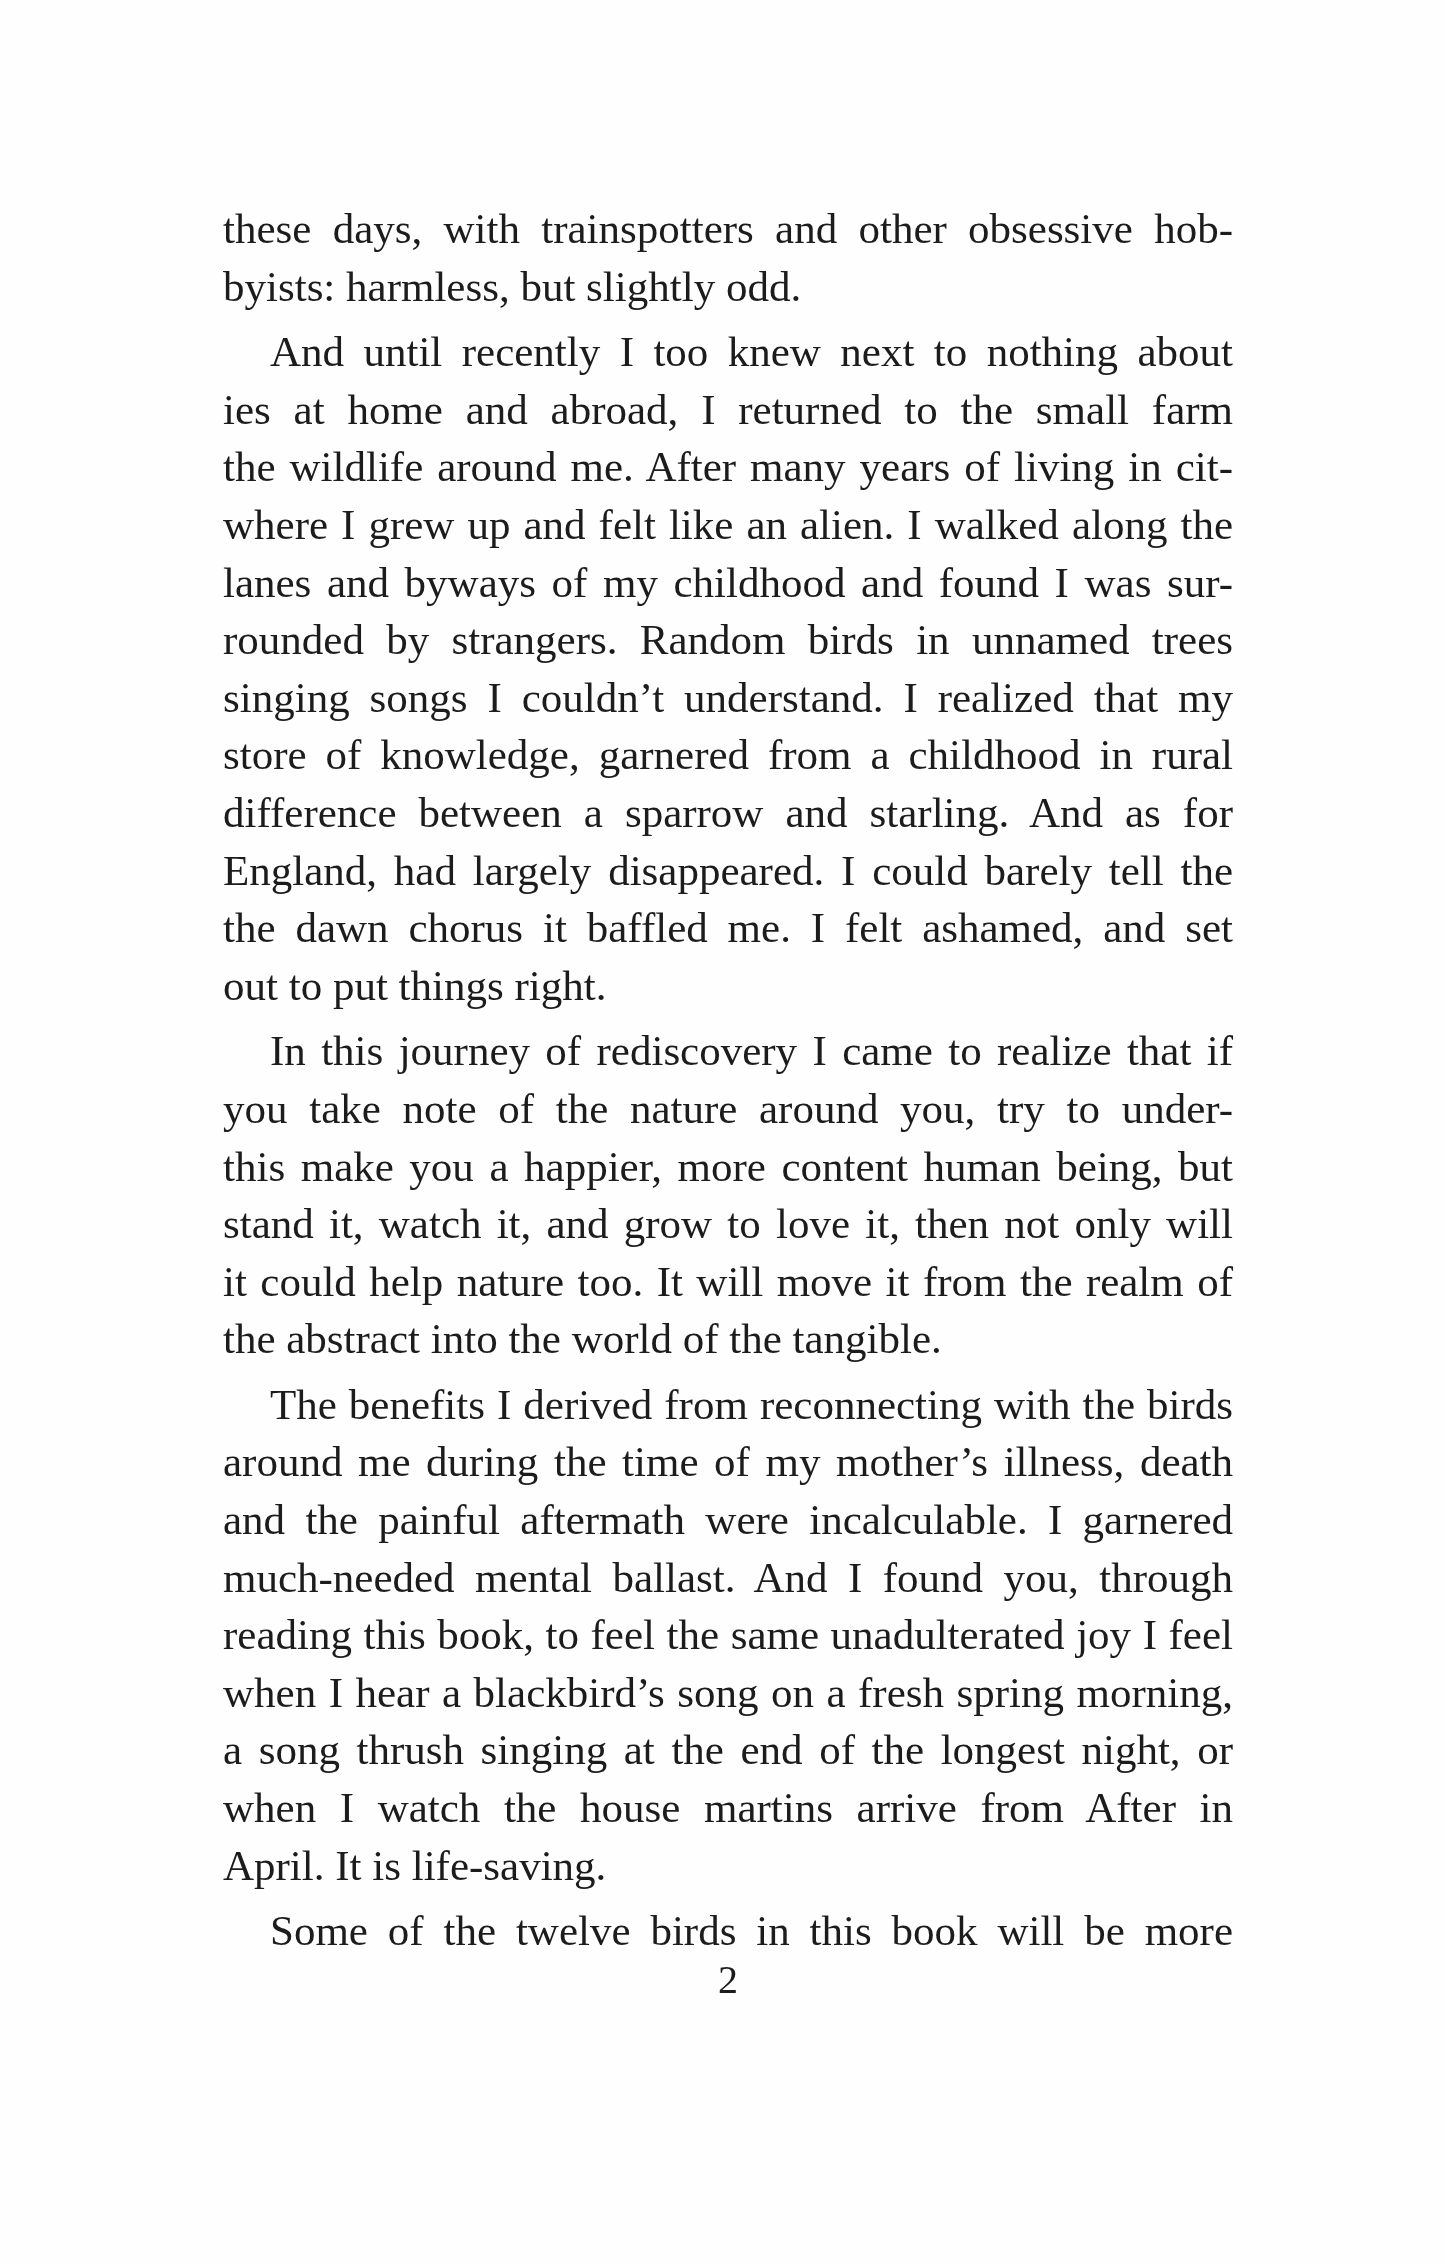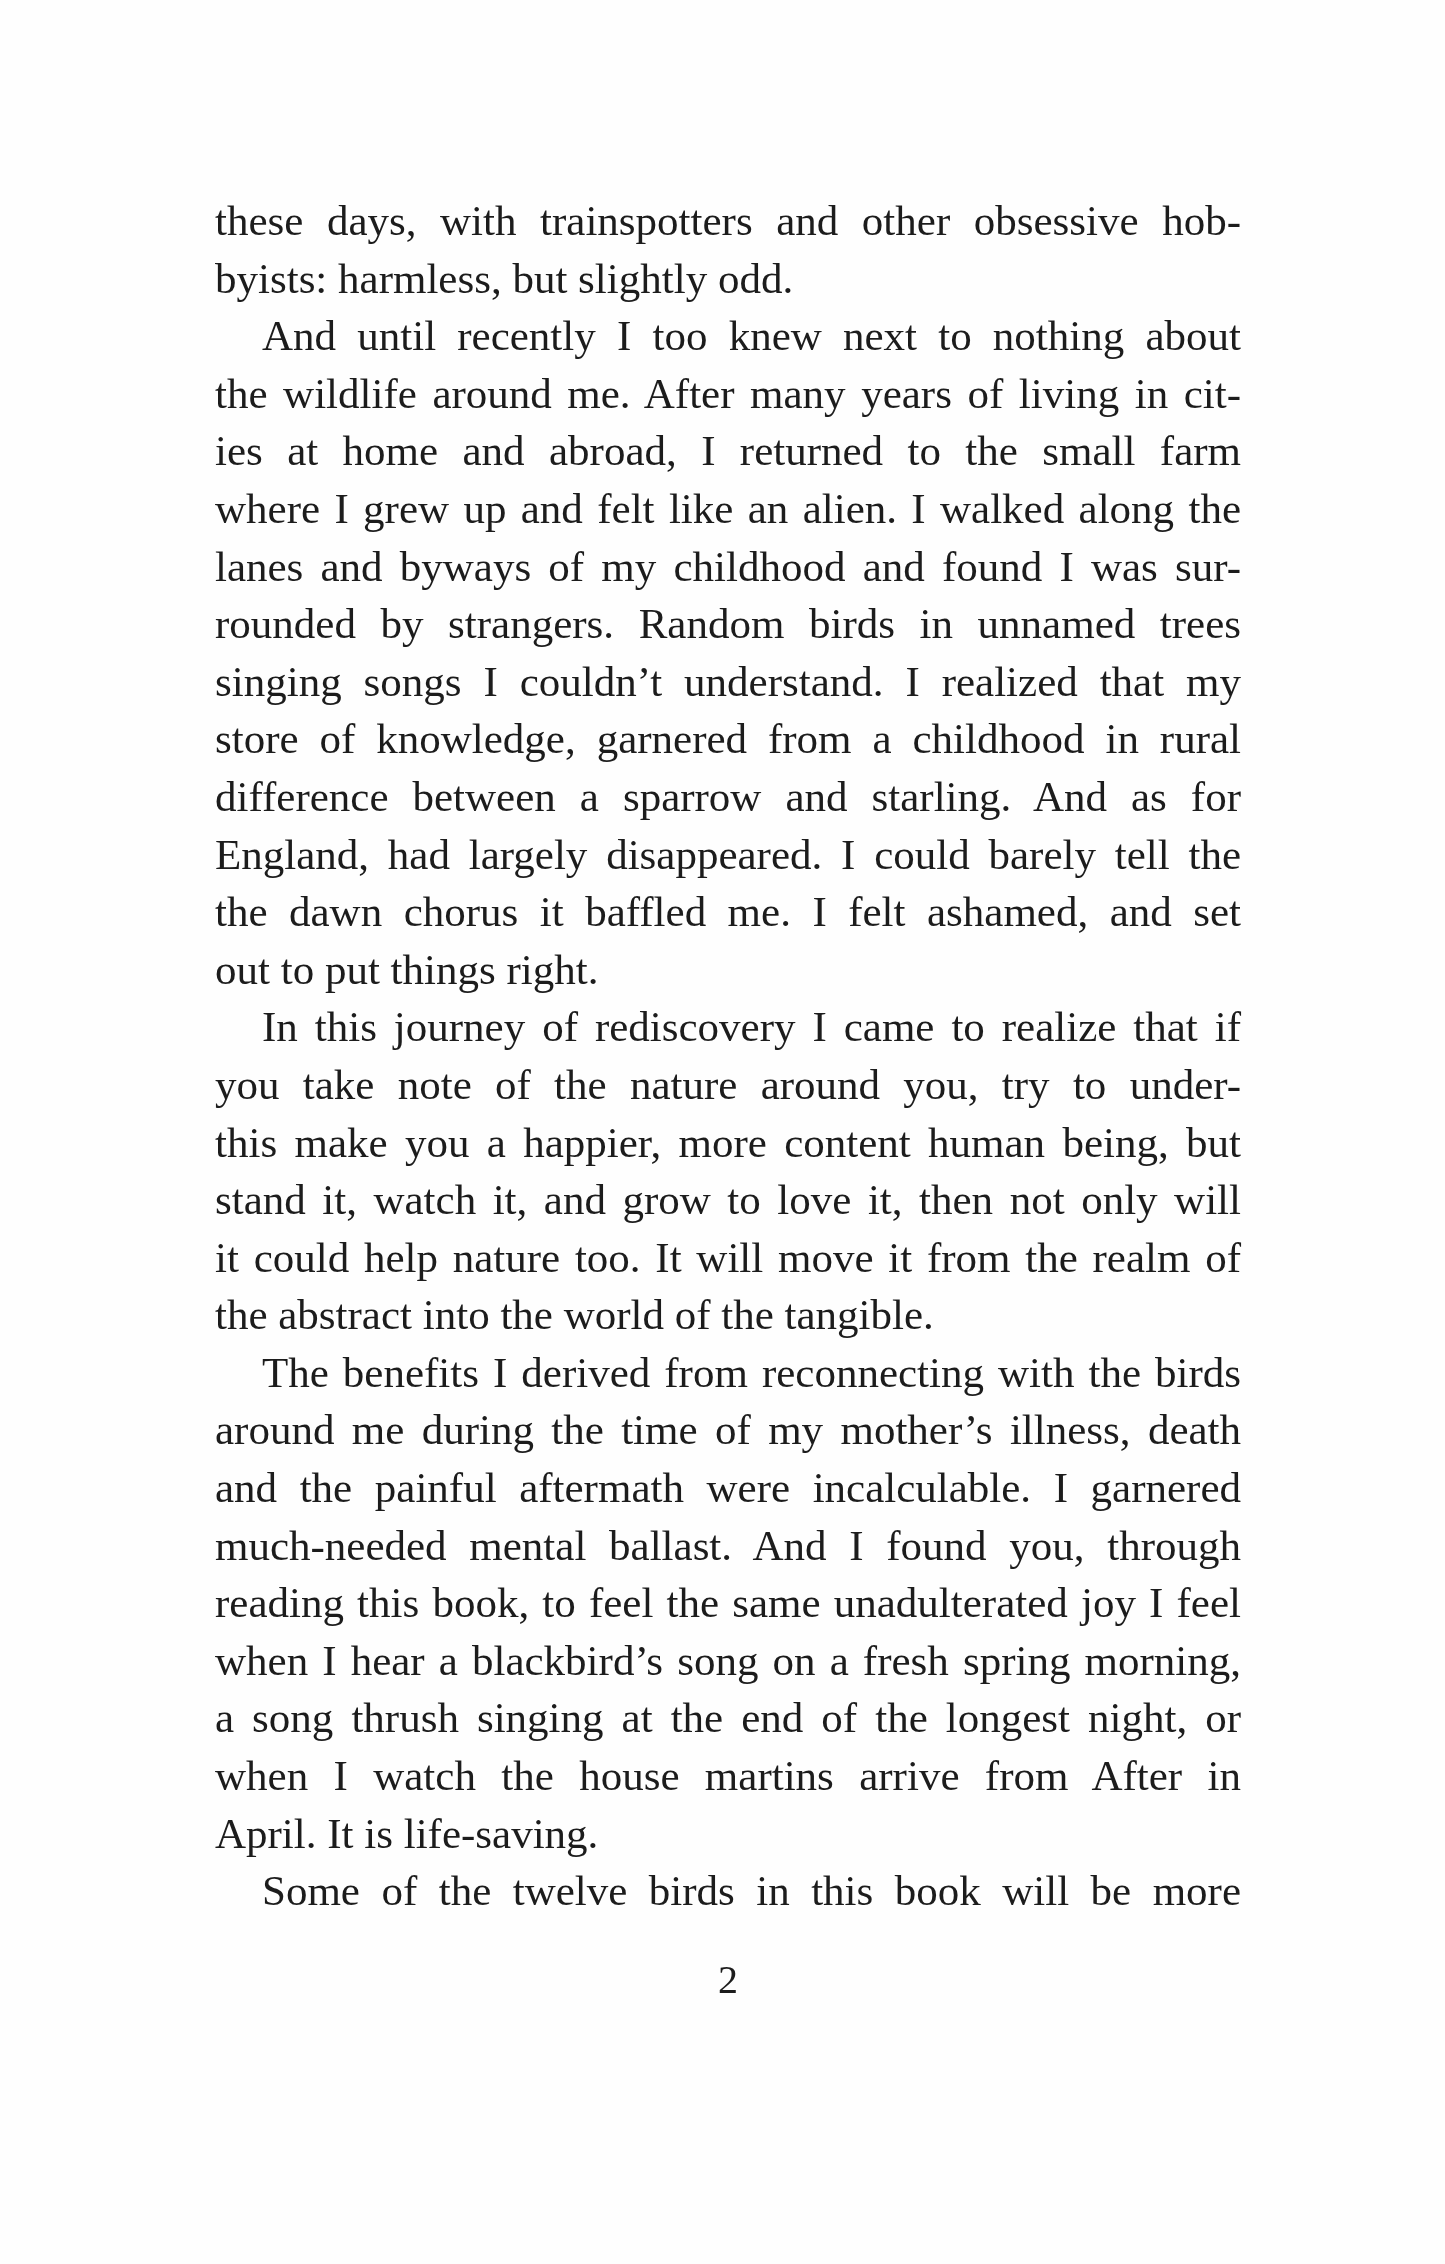--- a/index.html
+++ b/index.html
@@ -19,21 +19,21 @@
   .text-block {
     position: absolute;
     left: 215px;
     top: 192px;
     width: 1026px;
     font-size: 43px;
     line-height: 57.6px;
     letter-spacing: 0px;
   }
   .paragraph {
-    margin: 0;
+    margin: 8px;
     padding: 0;
   }
   .line {
     text-align: justify;
     text-align-last: justify;
     white-space: normal;
     hyphens: none;
   }
   .line.no-just {
     text-align-last: left;
@@ -56,22 +56,22 @@
 <body>
 
 <div class="page">
   <div class="text-block">
       <div class="paragraph">
         <div class="line">these days, with trainspotters and other obsessive hob-</div>
         <div class="line no-just">byists: harmless, but slightly odd.</div>
       </div>
       <div class="paragraph">
         <div class="line indent">And until recently I too knew next to nothing about</div>
+        <div class="line">ies at home and abroad, I returned to the small farm</div>
         <div class="line">the wildlife around me. After many years of living in cit-</div>
-        <div class="line">ies at home and abroad, I returned to the small farm</div>
         <div class="line">where I grew up and felt like an alien. I walked along the</div>
         <div class="line">lanes and byways of my childhood and found I was sur-</div>
         <div class="line">rounded by strangers. Random birds in unnamed trees</div>
         <div class="line">singing songs I couldn’t understand. I realized that my</div>
         <div class="line">store of knowledge, garnered from a childhood in rural</div>
         <div class="line">difference between a sparrow and starling. And as for</div>
         <div class="line">England, had largely disappeared. I could barely tell the</div>
         <div class="line">the dawn chorus it baffled me. I felt ashamed, and set</div>
         <div class="line no-just">out to put things right.</div>
       </div>

